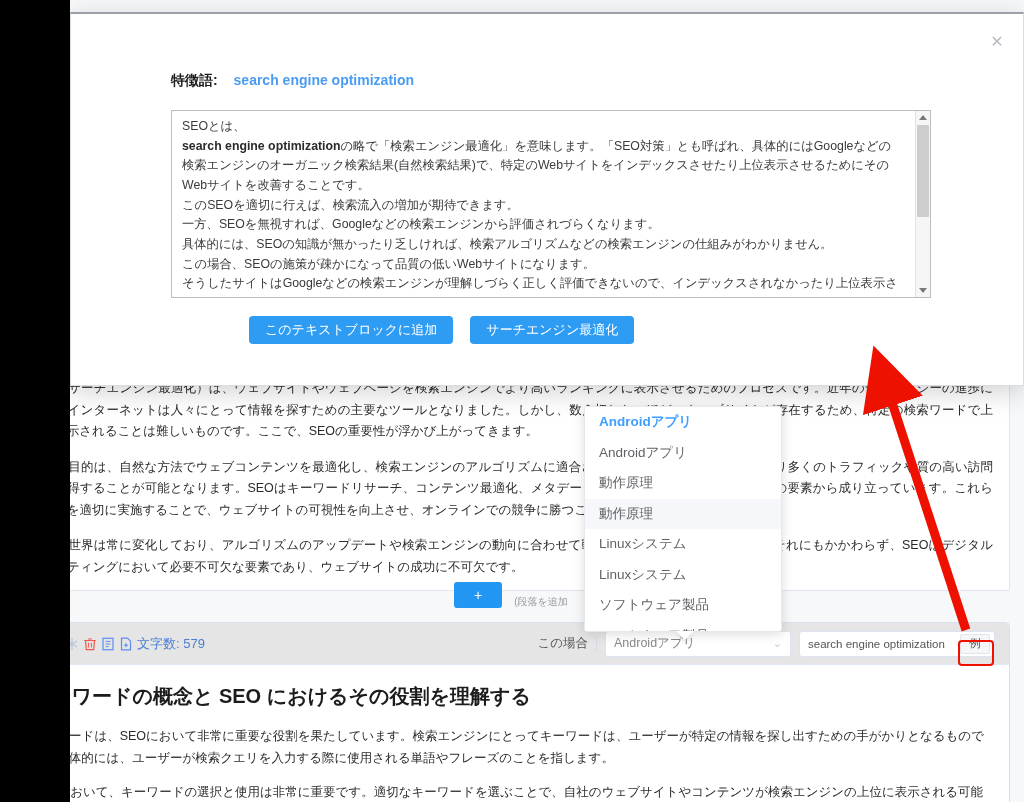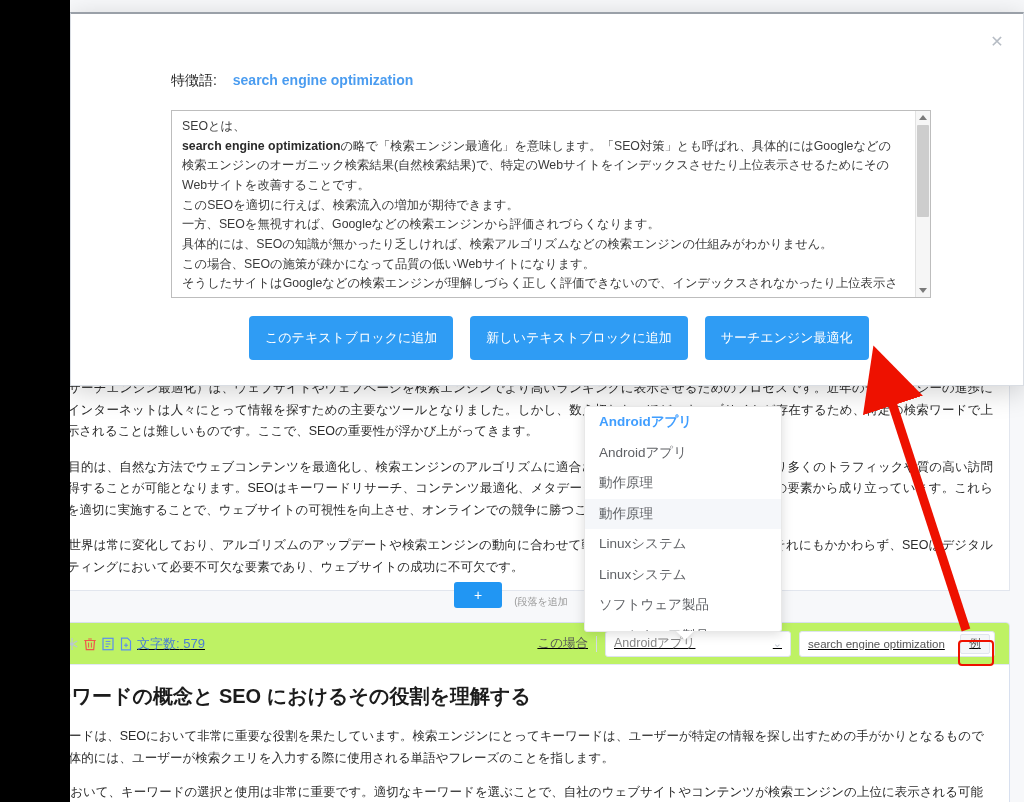--- a/index.html
+++ b/index.html
@@ -147,26 +147,25 @@
     position: absolute;
     left: 12px; top: 622px;
     width: 998px;
     background: #fff;
     border: 1px solid #d8e0ef;
     border-radius: 4px;
     overflow: hidden;
   }
   .block2-toolbar {
     height: 42px;
-    background: #bef264;
+    background: #e5e5e5;
     border-bottom: 1px solid #e2e8f5;
     display: flex;
     align-items: center;
     padding: 0 14px;
-    text-decoration: underline;
   }
   .tb-icon {
     width: 18px; height: 18px;
     display: inline-flex;
     align-items: center;
     justify-content: center;
     cursor: pointer;
   }
   .tb-count {
     font-size: 13px;
@@ -331,21 +330,21 @@
   .modal-inner {
     padding: 58px 84px 0 100px;
   }
   .feat-row {
     font-size: 14px;
     color: #222;
     font-weight: bold;
     margin-bottom: 20px;
     white-space: nowrap;
   }
-  .feat-label { font-weight: normal; color: #1d1d1d; }
+  .feat-label { font-weight: bold; color: #1d1d1d; }
   .feat-value {
     color: #4a9cf0;
     font-weight: bold;
     margin-left: 12px;
     font-size: 14px;
   }
   .ex-label {
     font-size: 14px;
     color: #1d1d1d;
     font-weight: bold;
@@ -399,21 +398,21 @@
   .ta-scrollbar .arrow-up { top: 4px; border-bottom: 5px solid #7a7a7a; }
   .ta-scrollbar .arrow-dn { bottom: 4px; border-top: 5px solid #7a7a7a; }
 
   .modal-actions {
     display: flex;
     gap: 17px;
     margin-top: 18px;
     padding-left: 78px;
   }
   .m-btn {
-    height: 44px;
+    height: 28px;
     padding: 0 16px;
     background: #2f9cf4;
     color: #fff;
     border: none;
     border-radius: 4px;
     font-size: 13px;
     cursor: pointer;
     font-family: "Liberation Sans", sans-serif;
     white-space: nowrap;
   }
@@ -574,21 +573,20 @@
         <div class="textarea-inner" id="ta-content"><div>SEOとは、</div><div><b>search engine optimization</b>の略で「検索エンジン最適化」を意味します。「SEO対策」とも呼ばれ、具体的にはGoogleなどの</div><div>検索エンジンのオーガニック検索結果(自然検索結果)で、特定のWebサイトをインデックスさせたり上位表示させるためにその</div><div>Webサイトを改善することです。</div><div>このSEOを適切に行えば、検索流入の増加が期待できます。</div><div>一方、SEOを無視すれば、Googleなどの検索エンジンから評価されづらくなります。</div><div>具体的には、SEOの知識が無かったり乏しければ、検索アルゴリズムなどの検索エンジンの仕組みがわかりません。</div><div>この場合、SEOの施策が疎かになって品質の低いWebサイトになります。</div><div>そうしたサイトはGoogleなどの検索エンジンが理解しづらく正しく評価できないので、インデックスされなかったり上位表示さ</div><div>れません。</div></div>
         <div class="ta-scrollbar">
           <div class="arrow-up"></div>
           <div class="thumb"></div>
           <div class="arrow-dn"></div>
         </div>
       </div>
 
       <div class="modal-actions">
         <button class="m-btn">このテキストブロックに追加</button>
-        <button class="m-btn">新しいテキストブロックに追加</button>
         <button class="m-btn">サーチエンジン最適化</button>
       </div>
     </div>
   </div>
 
   <div class="redbox"></div>
 
   <svg class="arrow-svg" viewBox="0 0 1024 802">
     <defs>
       <marker id="ah" markerWidth="7" markerHeight="7" refX="3.2" refY="3.5" orient="auto">

